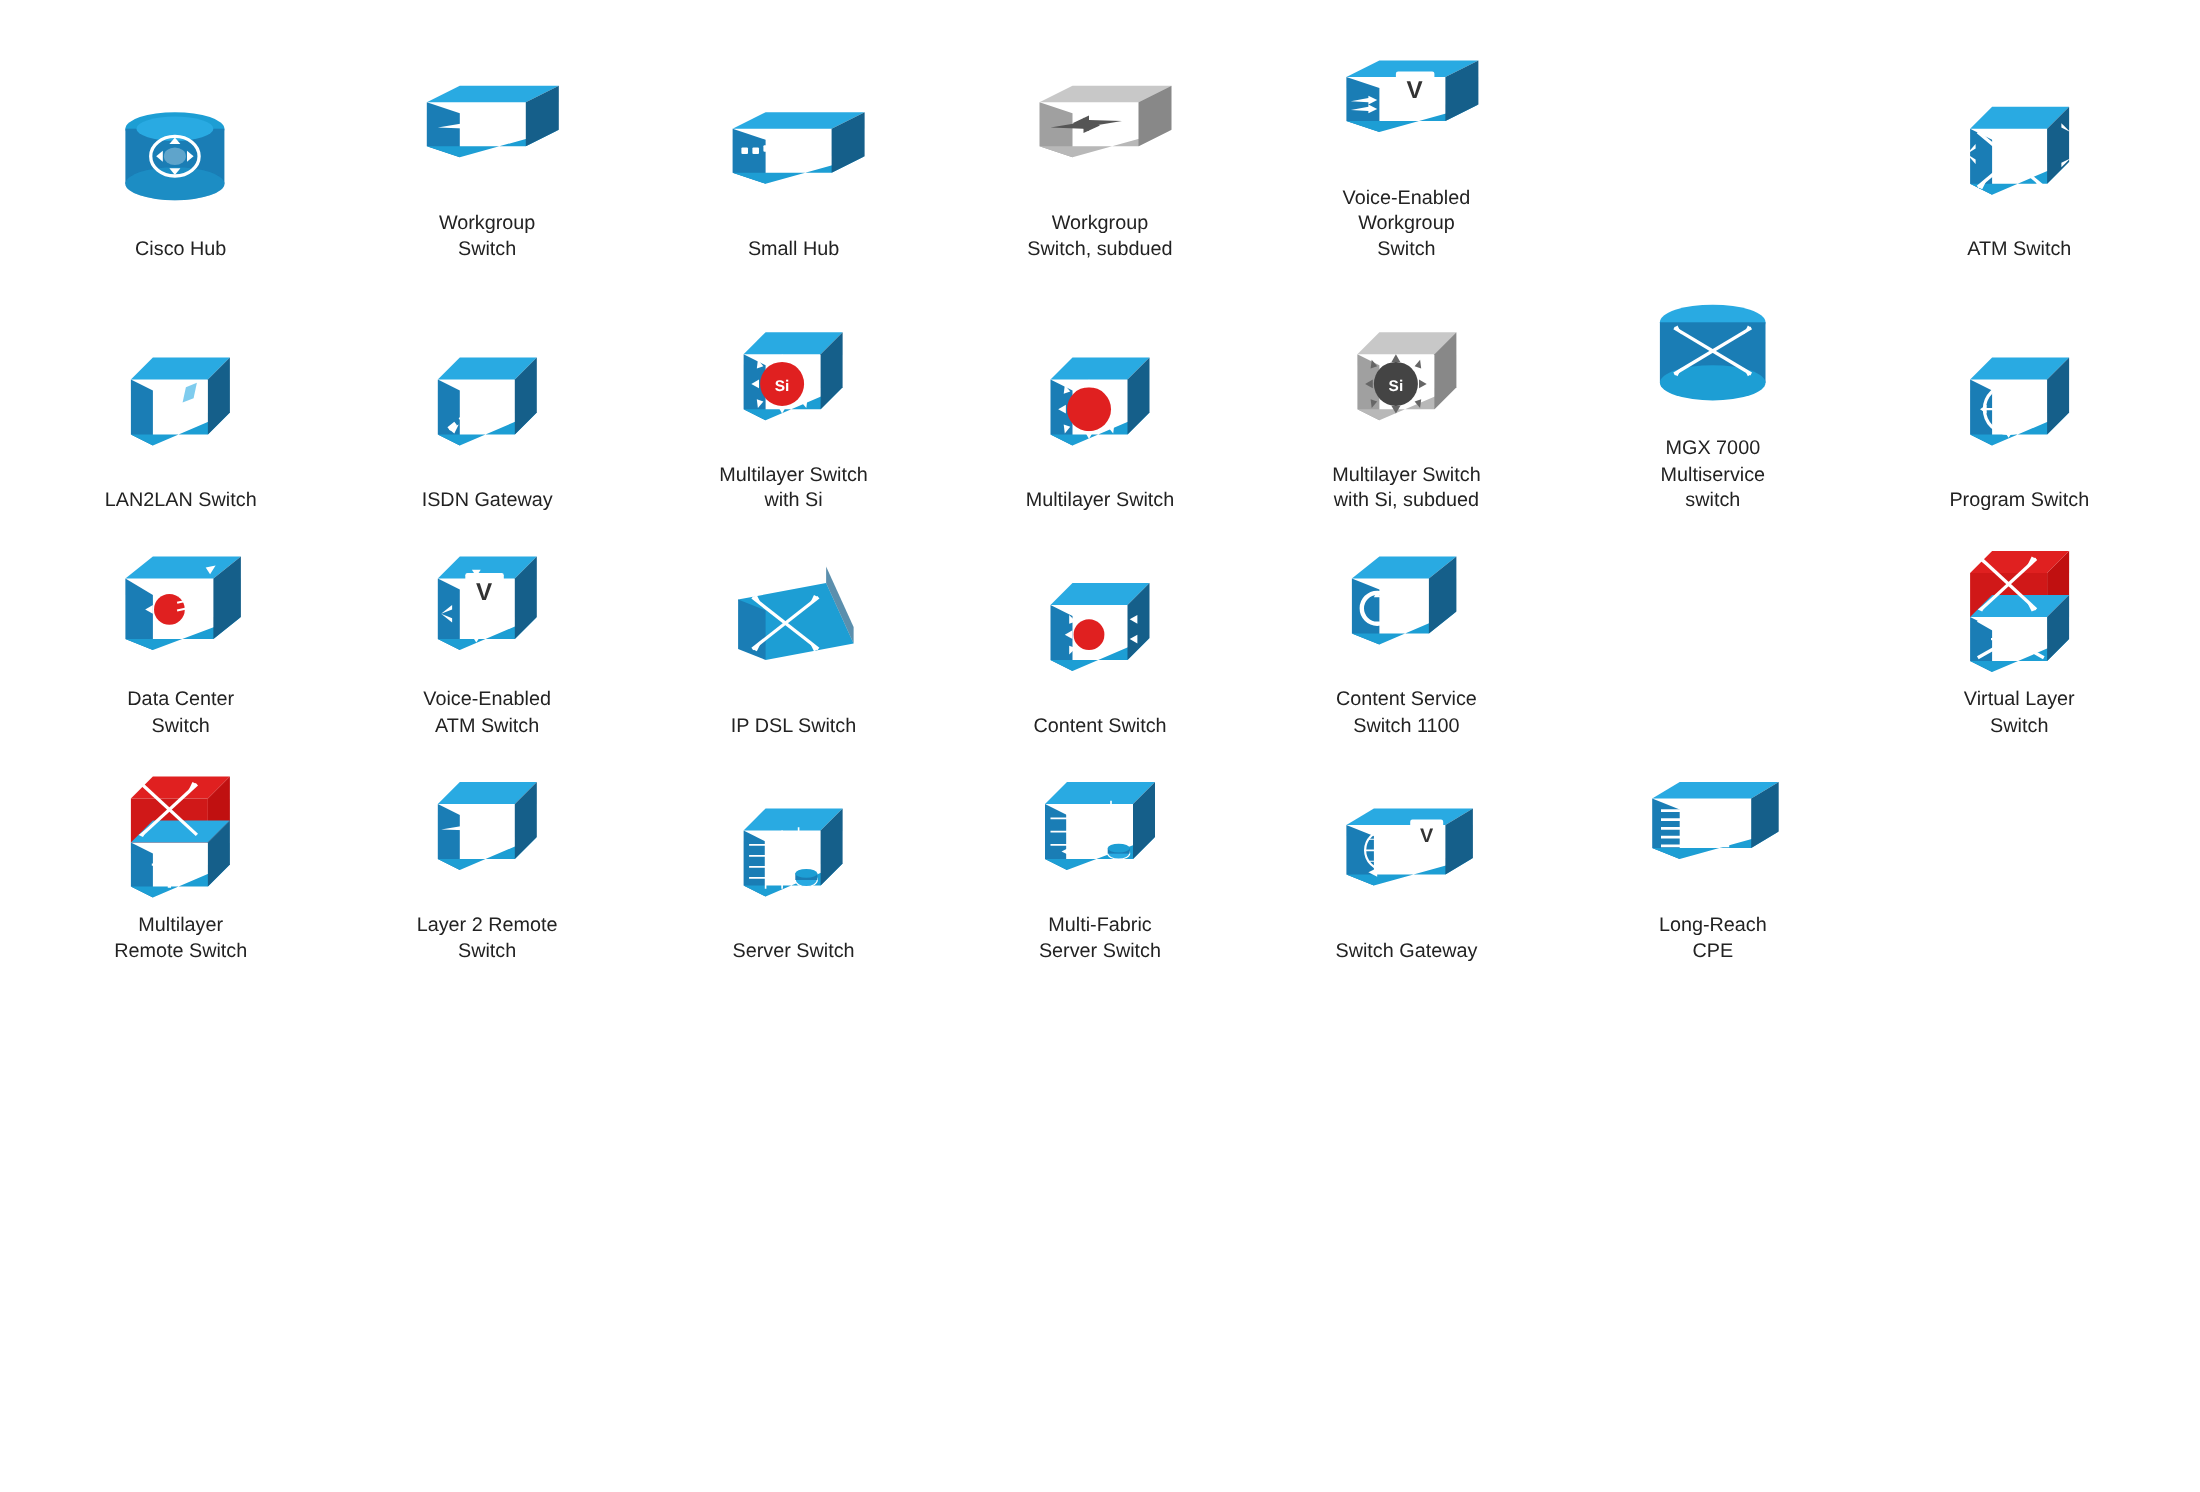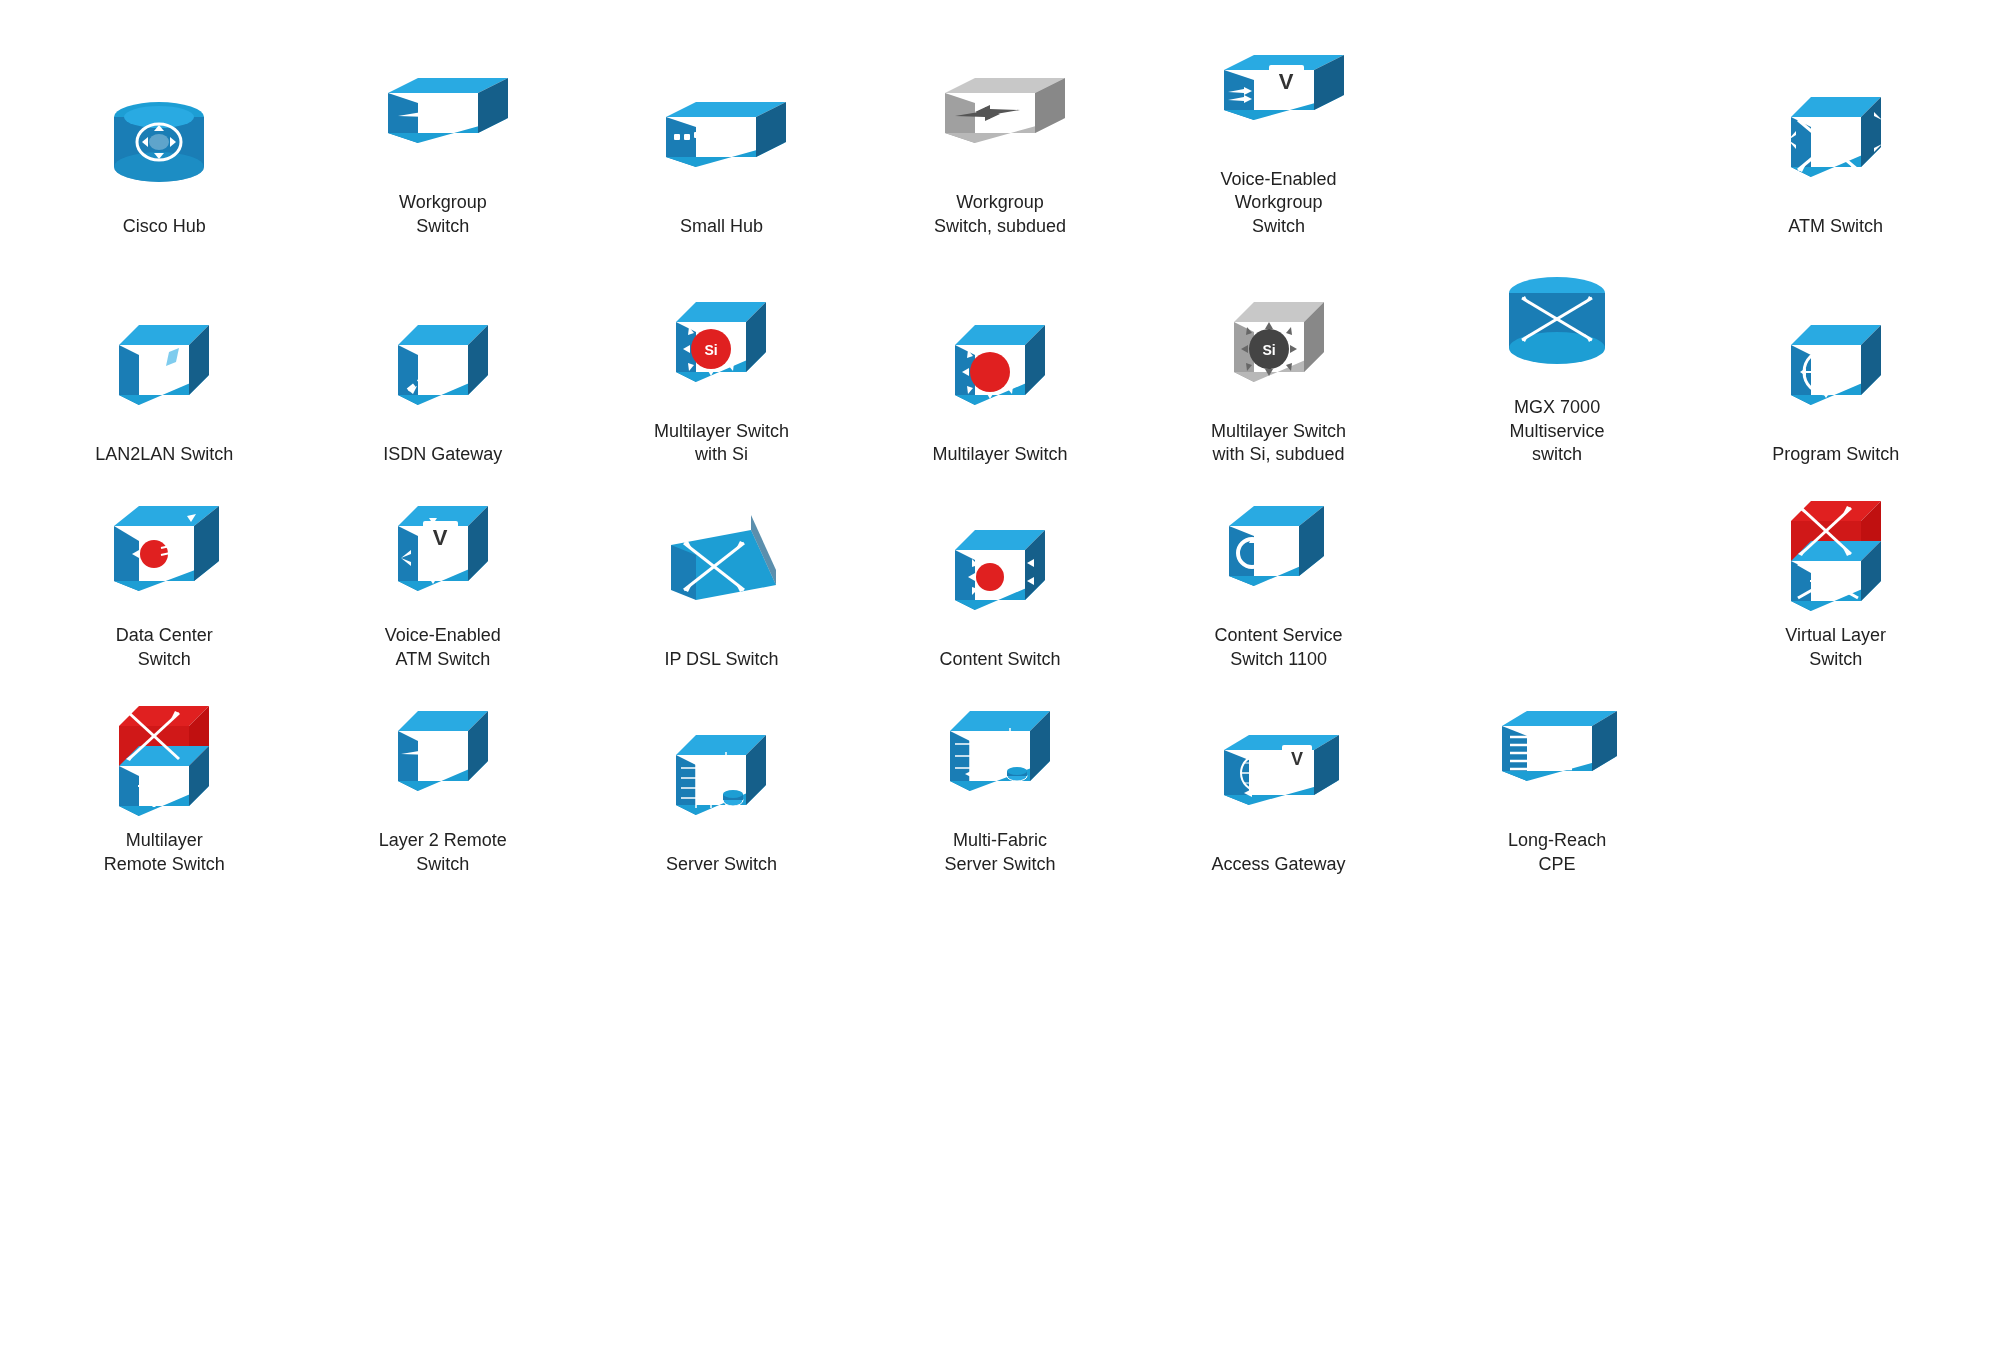--- a/index.html
+++ b/index.html
@@ -578,21 +578,21 @@
         <line x1="30" y1="38" x2="60" y2="38" stroke="white" stroke-width="1"></line>
         <line x1="30" y1="58" x2="60" y2="58" stroke="white" stroke-width="1"></line>
 
         <rect x="68" y="20" width="30" height="28" fill="white" rx="2"></rect>
         <text x="83" y="40" font-size="18" font-weight="bold" fill="#333" text-anchor="middle">V</text>
 
         <polygon points="30,68 38,64 38,72" fill="white"></polygon>
         <polygon points="70,65 62,61 62,69" fill="white"></polygon>
       </svg>
     </div>
-    <span class="label">Access Gateway</span>
+    <span class="label">Switch Gateway</span>
   </div>
 
   <div class="item">
     <div class="icon-wrap">
       <svg width="130" height="110" viewBox="0 0 130 110">
         <polygon points="10,25 100,25 125,10 35,10" fill="#29aae2"></polygon>
         <polygon points="10,25 10,70 35,80 35,35" fill="#1a7db5"></polygon>
         <polygon points="10,70 100,70 125,55 35,80" fill="#1d9ed4"></polygon>
         <polygon points="100,25 125,10 125,55 100,70" fill="#155f8a"></polygon>
 

